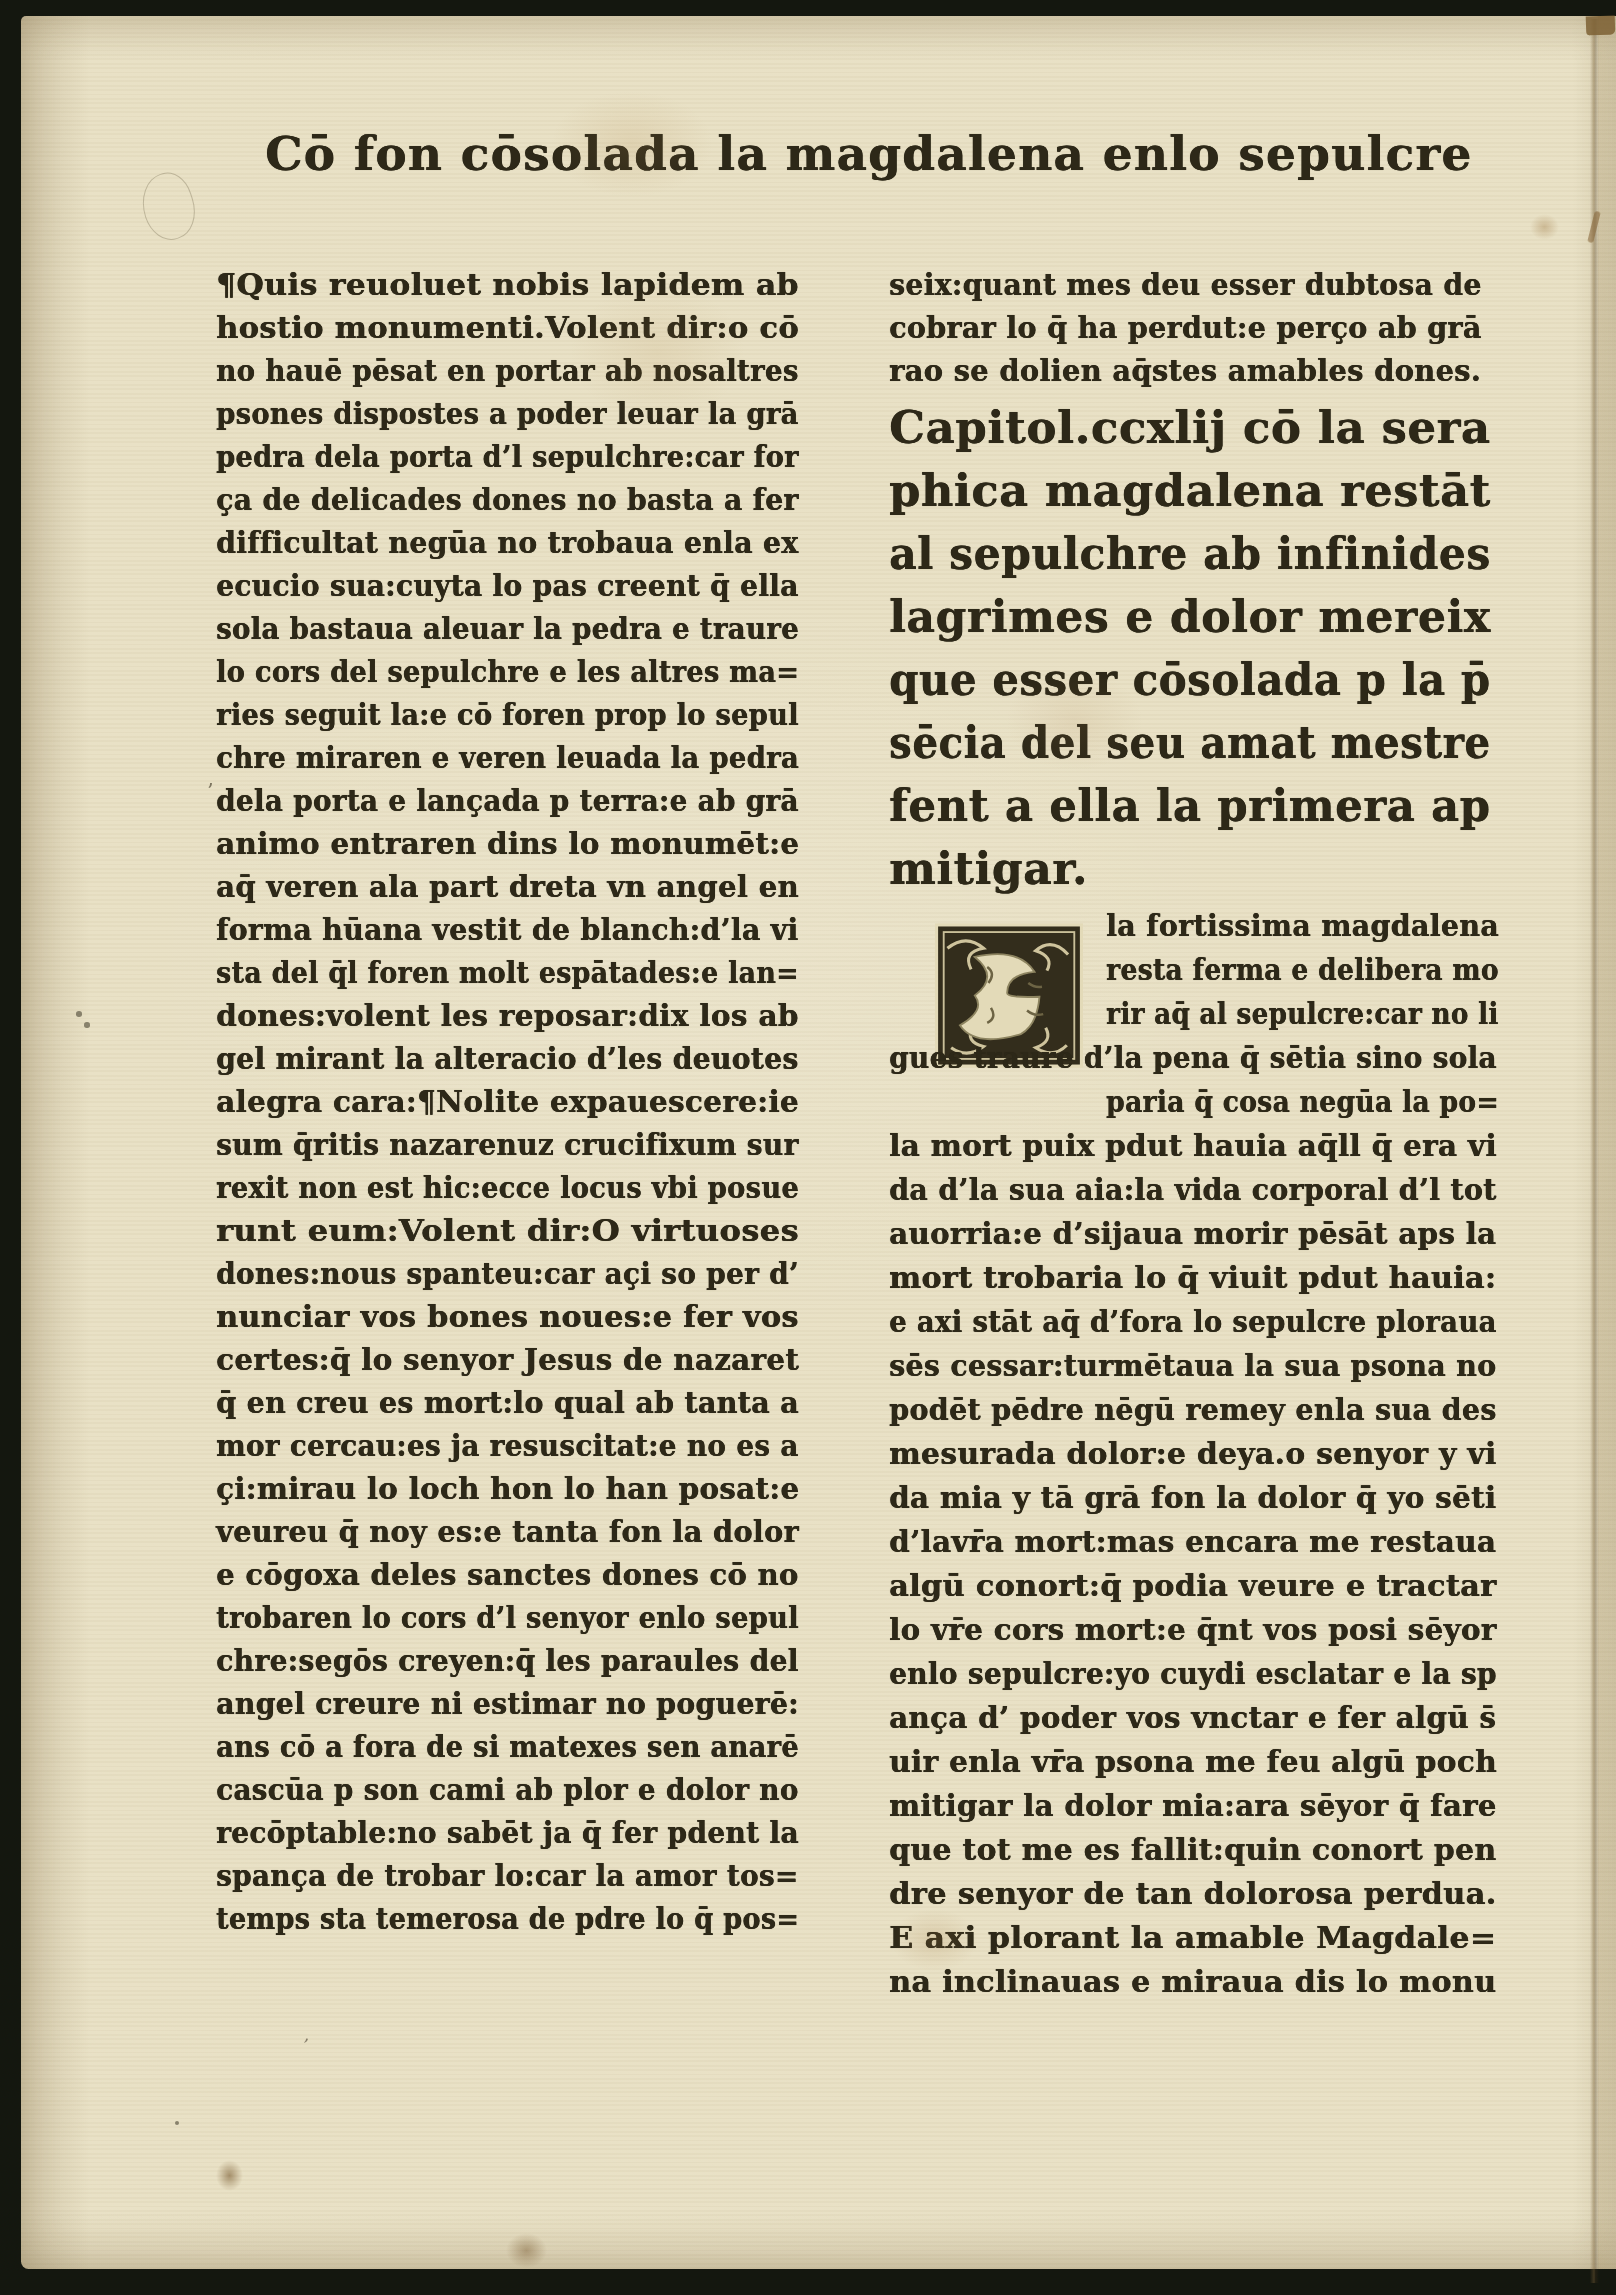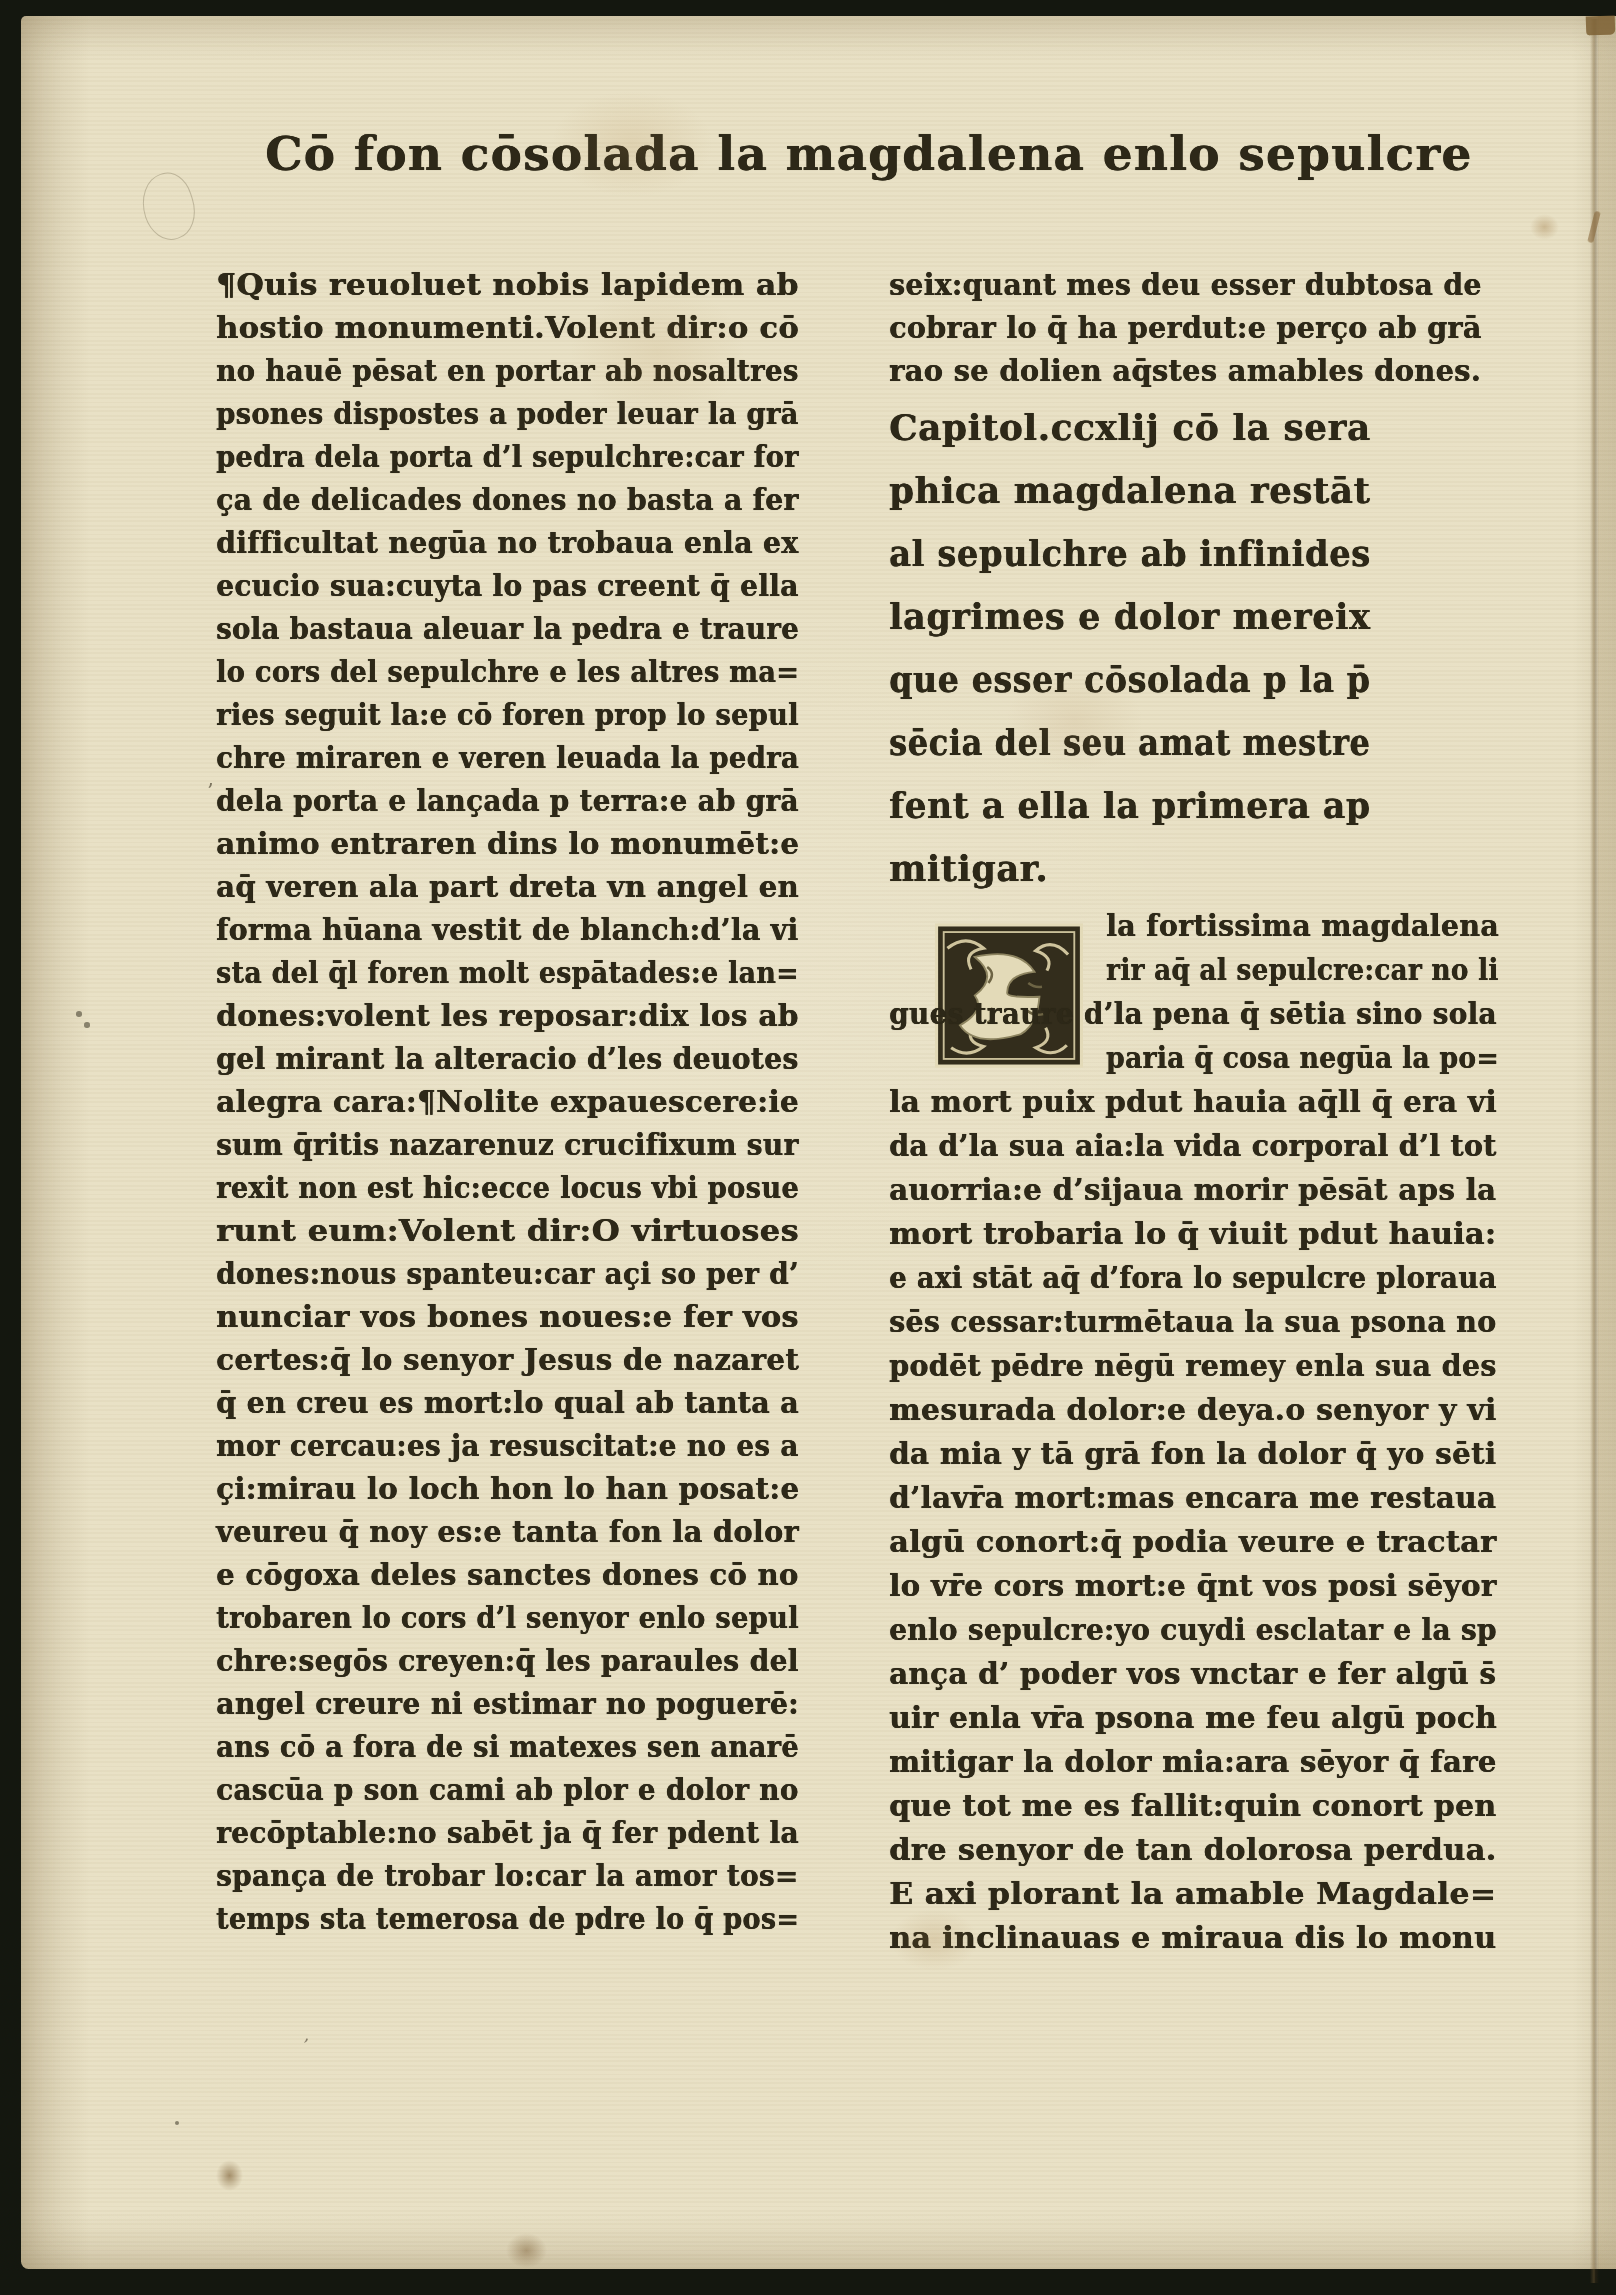--- a/index.html
+++ b/index.html
@@ -42,21 +42,21 @@
   
   .ink{color:#2d2818;text-shadow:0.4px 0 0 currentColor, 0 0 0.8px rgba(45,40,25,.45);}
   .header-title{
     position:absolute;left:244px;top:105px;width:1215px;height:65px;
     font-size:47px;font-weight:bold;letter-spacing:1.2px;white-space:nowrap;line-height:65px;
   }
   .header-title span{display:inline-block;transform-origin:left center;}
   .col{position:absolute;}
   .col-left       {left:195px;  top:248px;  width:589px;}
   .col-right-top  {left:868px; top:248px;  width:599px;}
-  .chapter        {left:868px; top:380px;  width:614px; font-size:35px;}
+  .chapter        {left:868px; top:380px;  width:614px; font-size:44px;}
   .col-right-body {left:868px; top:888px; width:614px;}
   .bodytext{font-size:29px;font-weight:bold;letter-spacing:0.3px;}
   .chapter{font-weight:bold;letter-spacing:0.6px;}
   .line{height:var(--lh);line-height:var(--lh);white-space:nowrap;}
   .line span{display:inline-block;transform-origin:left center;}
   
   .initial-box{position:absolute;left:46px;top:18.7px;width:148px;height:145px;}
   
   .stain{position:absolute;border-radius:50%;pointer-events:none;}
   .s1{left:530px;top:75px;width:162px;height:106px;background:radial-gradient(closest-side,rgba(175,135,75,.16),transparent);}
@@ -152,20 +152,21 @@
         <rect x="14" y="14" width="210" height="204" fill="none" stroke="#c9bf99" stroke-width="3"></rect>
         <path d="M20 40 q30 -24 58 0 q-34 6 -20 34" fill="none" stroke="#cfc49d" stroke-width="5"></path>
         <path d="M214 50 q-26 -28 -52 -6 q30 10 18 32" fill="none" stroke="#cfc49d" stroke-width="5"></path>
         <path d="M26 200 q26 18 52 -2 q-30 -8 -18 -30" fill="none" stroke="#cfc49d" stroke-width="5"></path>
         <path d="M212 196 q-22 22 -50 4 q28 -10 16 -32" fill="none" stroke="#cfc49d" stroke-width="5"></path>
         <path d="M64 116 q40 -30 0 -62 q70 -16 96 24 q-44 4 -44 34 q0 8 52 6 q-4 46 -30 60 q-74 22 -98 -14 q42 -24 24 -48 z" fill="#e3dab8" stroke="#8d8460" stroke-width="3"></path>
         <path d="M84 70 q14 10 2 26 M84 160 q16 -8 6 -24 M150 96 q10 8 22 6 M148 140 q12 10 26 6" fill="none" stroke="#6d6444" stroke-width="4"></path>
       </svg>
     </div>
   <div class="line" style="padding-left: 217px;"><span style="transform: scaleX(0.983);">la fortissima magdalena</span></div>
+      <div class="line" style="padding-left: 217px;"><span style="transform: scaleX(0.918);">resta ferma e delibera mo</span></div>
       <div class="line" style="padding-left: 217px;"><span style="transform: scaleX(0.907);">rir aq̄ al sepulcre:car no li</span></div>
       <div class="line"><span style="transform: scaleX(0.963);">gues traure d’la pena q̄ sētia sino sola</span></div>
       <div class="line" style="padding-left: 217px;"><span style="transform: scaleX(0.918);">paria q̄ cosa negūa la po=</span></div>
       <div class="line"><span style="transform: scaleX(1.017);">la mort puix pdut hauia aq̄ll q̄ era vi</span></div>
       <div class="line"><span style="transform: scaleX(0.982);">da d’la sua aia:la vida corporal d’l tot</span></div>
       <div class="line"><span style="transform: scaleX(1.01);">auorria:e d’sijaua morir pēsāt aps la</span></div>
       <div class="line"><span style="transform: scaleX(1.042);">mort trobaria lo q̄ viuit pdut hauia:</span></div>
       <div class="line"><span style="transform: scaleX(0.951);">e axi stāt aq̄ d’fora lo sepulcre ploraua</span></div>
       <div class="line"><span style="transform: scaleX(0.981);">sēs cessar:turmētaua la sua psona no</span></div>
       <div class="line"><span style="transform: scaleX(0.985);">podēt pēdre nēgū remey enla sua des</span></div>

